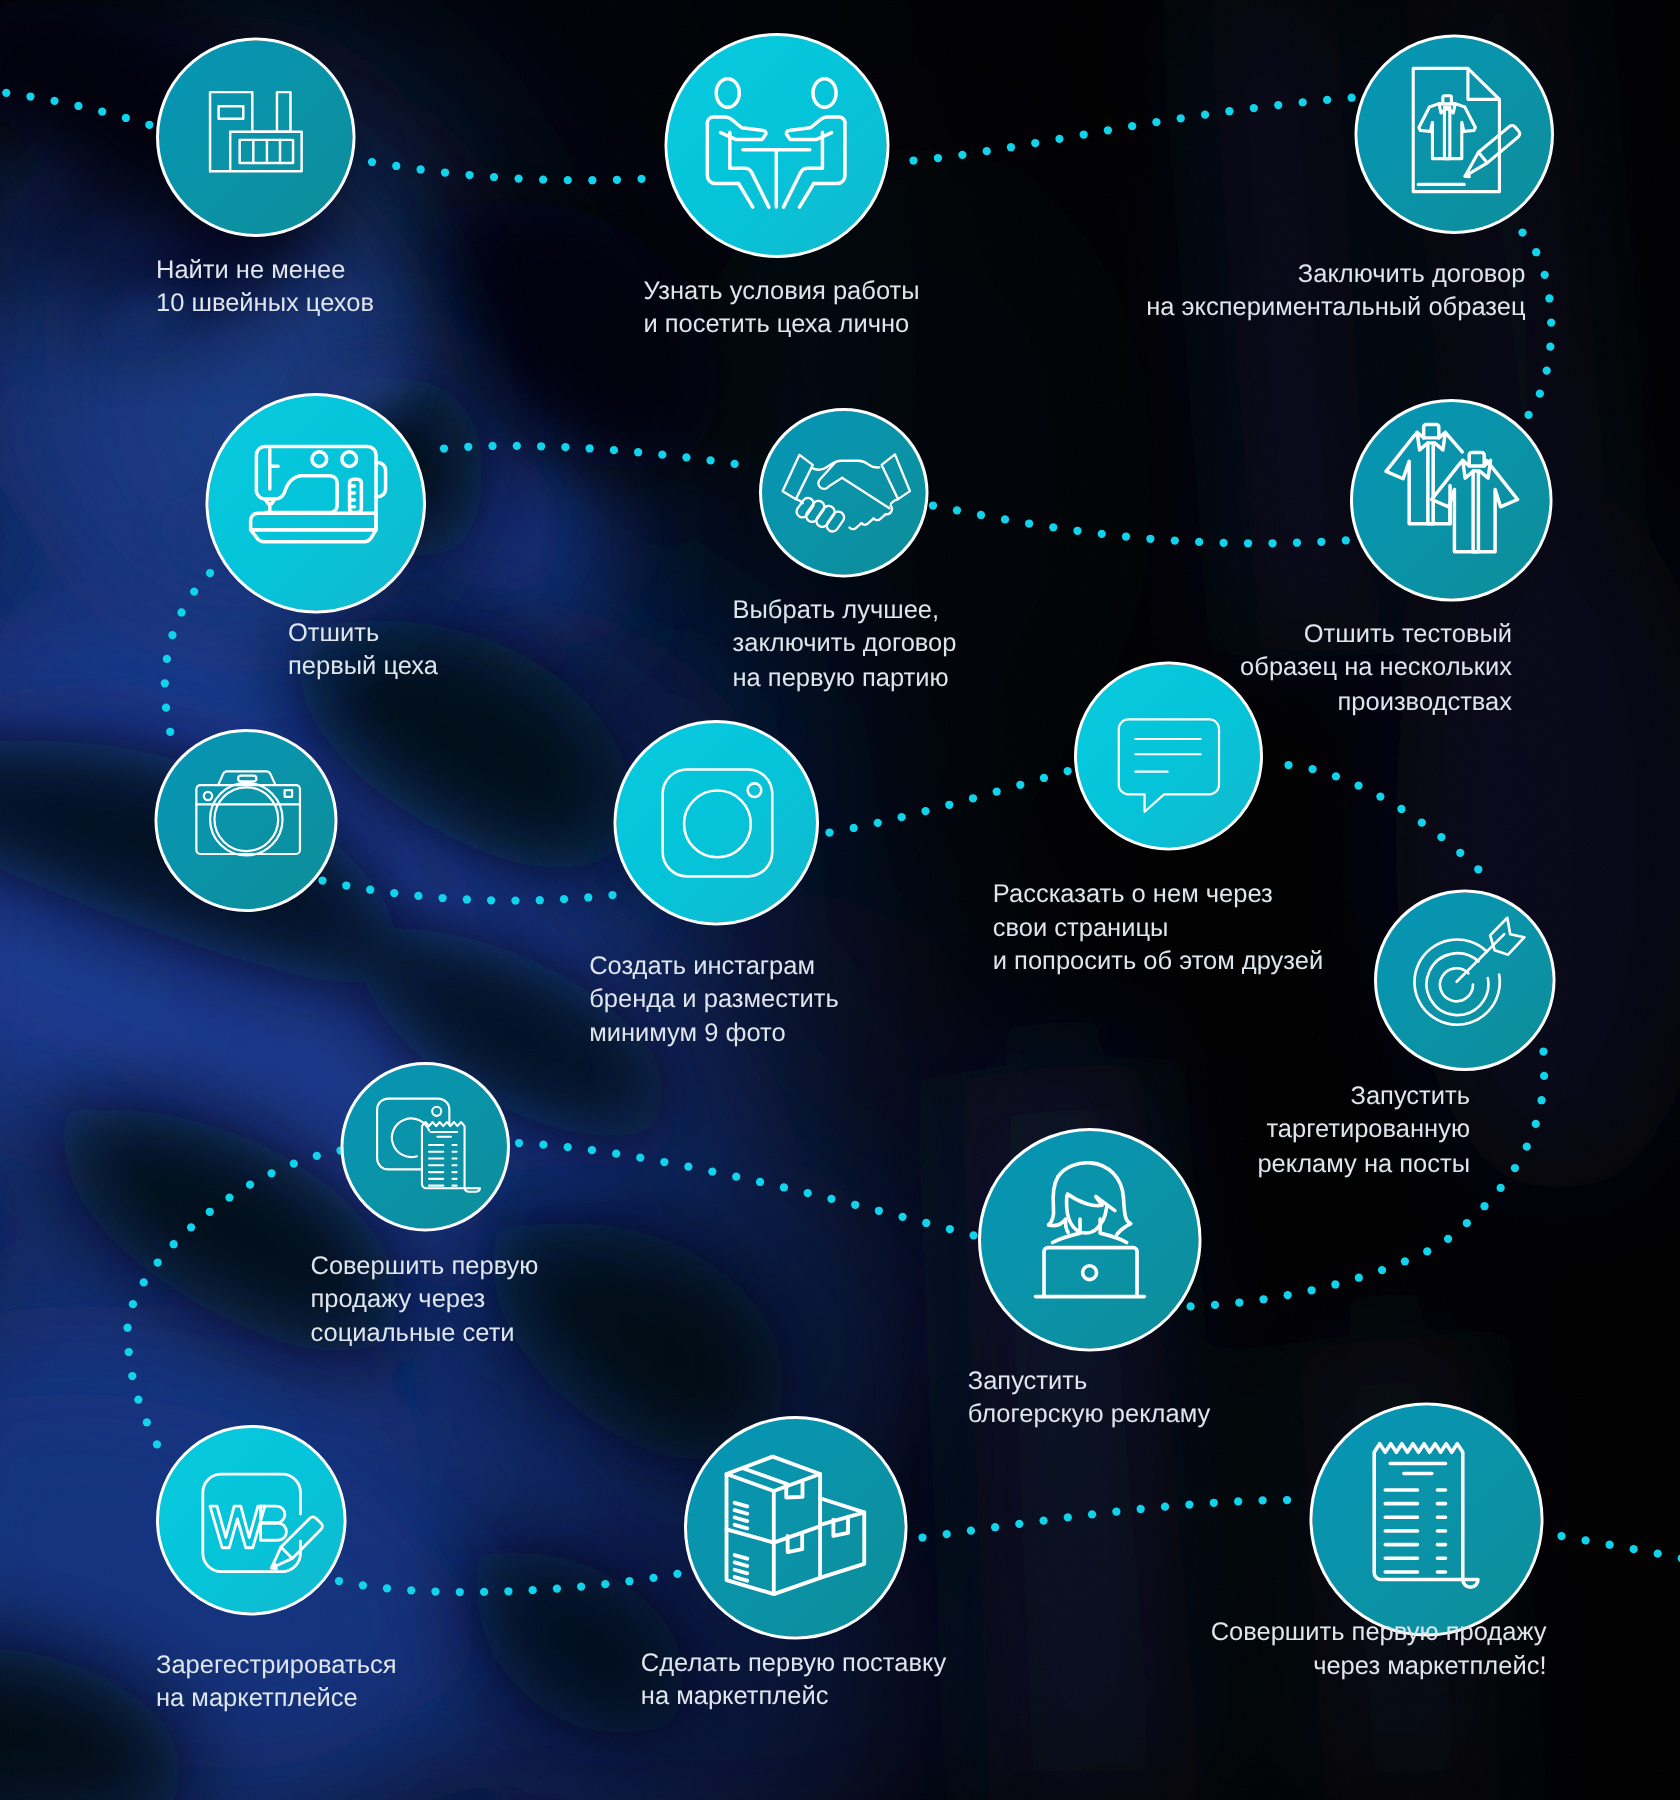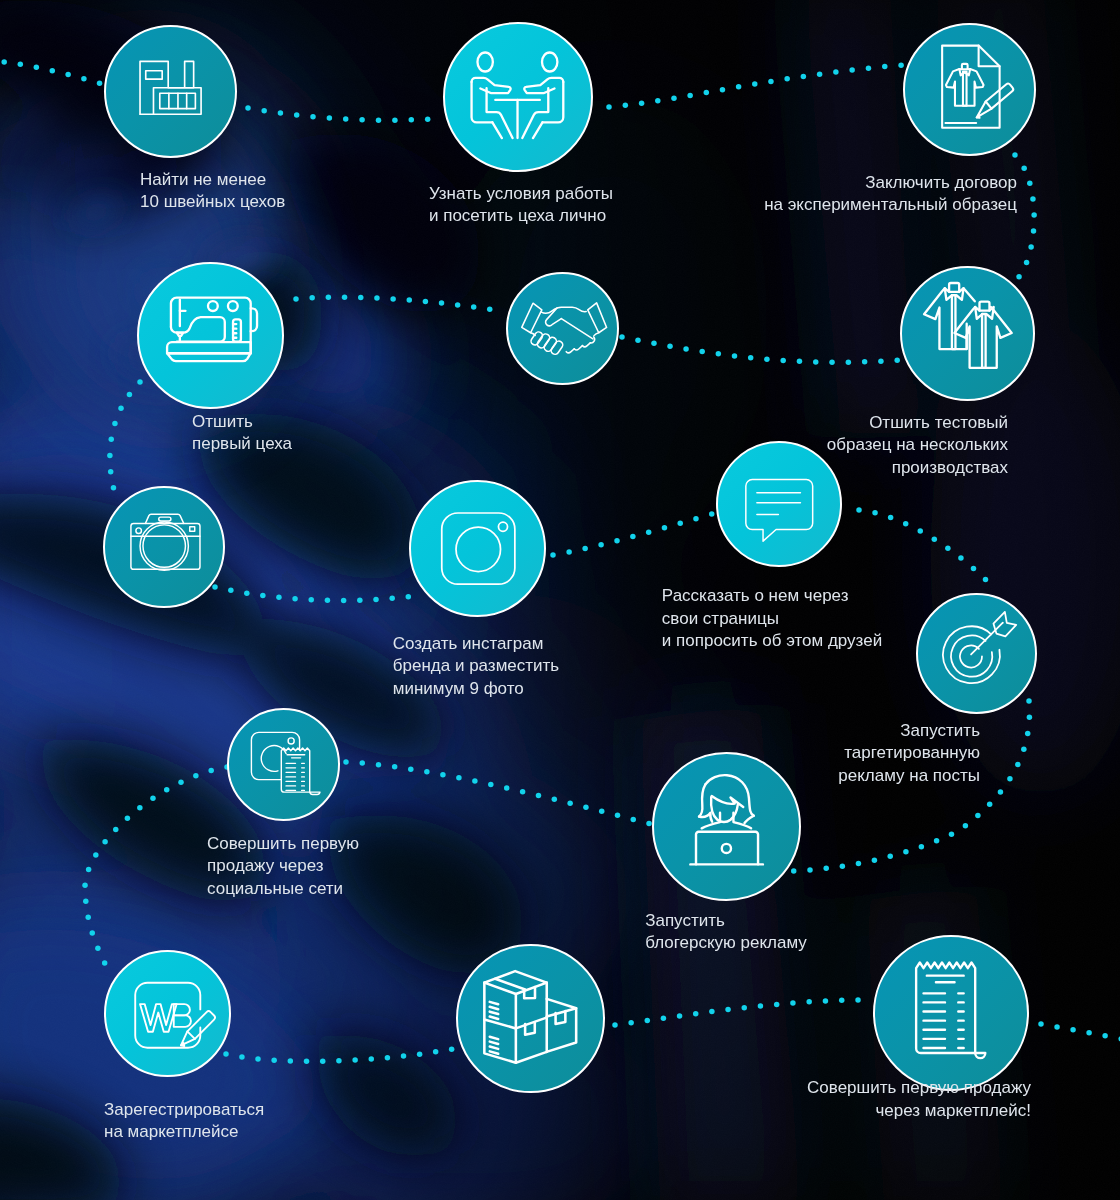--- a/index.html
+++ b/index.html
@@ -603,42 +603,47 @@
       <span>
         <svg viewBox="0 0 100 100" width="92" height="92" fill="none" stroke="#ffffff" stroke-width="2.57" stroke-linejoin="round" stroke-linecap="round">
           <path d="M12.1 1.3 L16.11 -4.9 L20.12 1.3 L24.14 -4.9 L28.15 1.3 L32.16 -4.9 L36.18 1.3 L40.19 -4.9 L44.20 1.3 L48.21 -4.9 L52.23 1.3 L56.24 -4.9 L60.25 1.3 L64.26 -4.9 L68.28 1.3 L72.29 -4.9 L76.30 1.3 V93.5 H17.1 a5 5 0 0 1 -5 -5 Z"></path>
 <path d="M76.3 93.5 a5.6 5.6 0 0 0 5.6 5.6 a5.6 5.6 0 0 0 5.4 -5.6 Z"></path>
 <path d="M23.7 9.4 H63.8 M33.6 16.6 H53.9"></path>
 <path d="M20.1 28.6 H43.5 M20.1 38.5 H43.5 M20.1 48.4 H43.5 M20.1 58.3 H43.5 M20.1 68.2 H43.5 M20.1 78.1 H43.5 M20.1 88.0 H43.5"></path>
 <path d="M57.9 28.6 H63.8 M57.9 38.5 H63.8 M57.9 48.4 H63.8 M57.9 58.3 H63.8 M57.9 68.2 H63.8 M57.9 78.1 H63.8 M57.9 88.0 H63.8"></path>
         </svg>
       </span>
     </div>
-<div class="cap left" style="left:104px;top:168.6px;margin-left:36px;">Найти не менее
+<div class="cap left" style="left:104px;top:168.6px;">Найти не менее
 10 швейных цехов</div>
 <div class="cap center" style="left:521px;top:182.6px;">Узнать условия работы
 и посетить цеха лично</div>
 <div class="cap right" style="left:1017px;top:171.6px;">Заключить договор
 на экспериментальный образец</div>
 <div class="cap left" style="left:192px;top:410.6px;">Отшить
 первый цеха</div>
+<div class="cap center" style="left:563px;top:395.6px;">Выбрать лучшее,
+заключить договор
+на первую партию</div>
 <div class="cap right" style="left:1008px;top:411.6px;">Отшить тестовый
 образец на нескольких
 производствах</div>
 <div class="cap center" style="left:476px;top:632.6px;">Создать инстаграм
 бренда и разместить
 минимум 9 фото</div>
 <div class="cap center" style="left:772px;top:585px;">Рассказать о нем через
 свои страницы
 и попросить об этом друзей</div>
 <div class="cap right" style="left:980px;top:719.6px;">Запустить
 таргетированную
 рекламу на посты</div>
 <div class="cap center" style="left:283px;top:832.6px;">Совершить первую
 продажу через
 социальные сети</div>
 <div class="cap center" style="left:726px;top:909.6px;">Запустить
 блогерскую рекламу</div>
 <div class="cap left" style="left:104px;top:1098.6px;">Зарегестрироваться
 на маркетплейсе</div>
+<div class="cap center" style="left:529px;top:1097.6px;">Сделать первую поставку
+на маркетплейс</div>
 <div class="cap right" style="left:1031px;top:1077px;">Совершить первую продажу
 через маркетплейс!</div>
 </div>
 
 </body></html>

